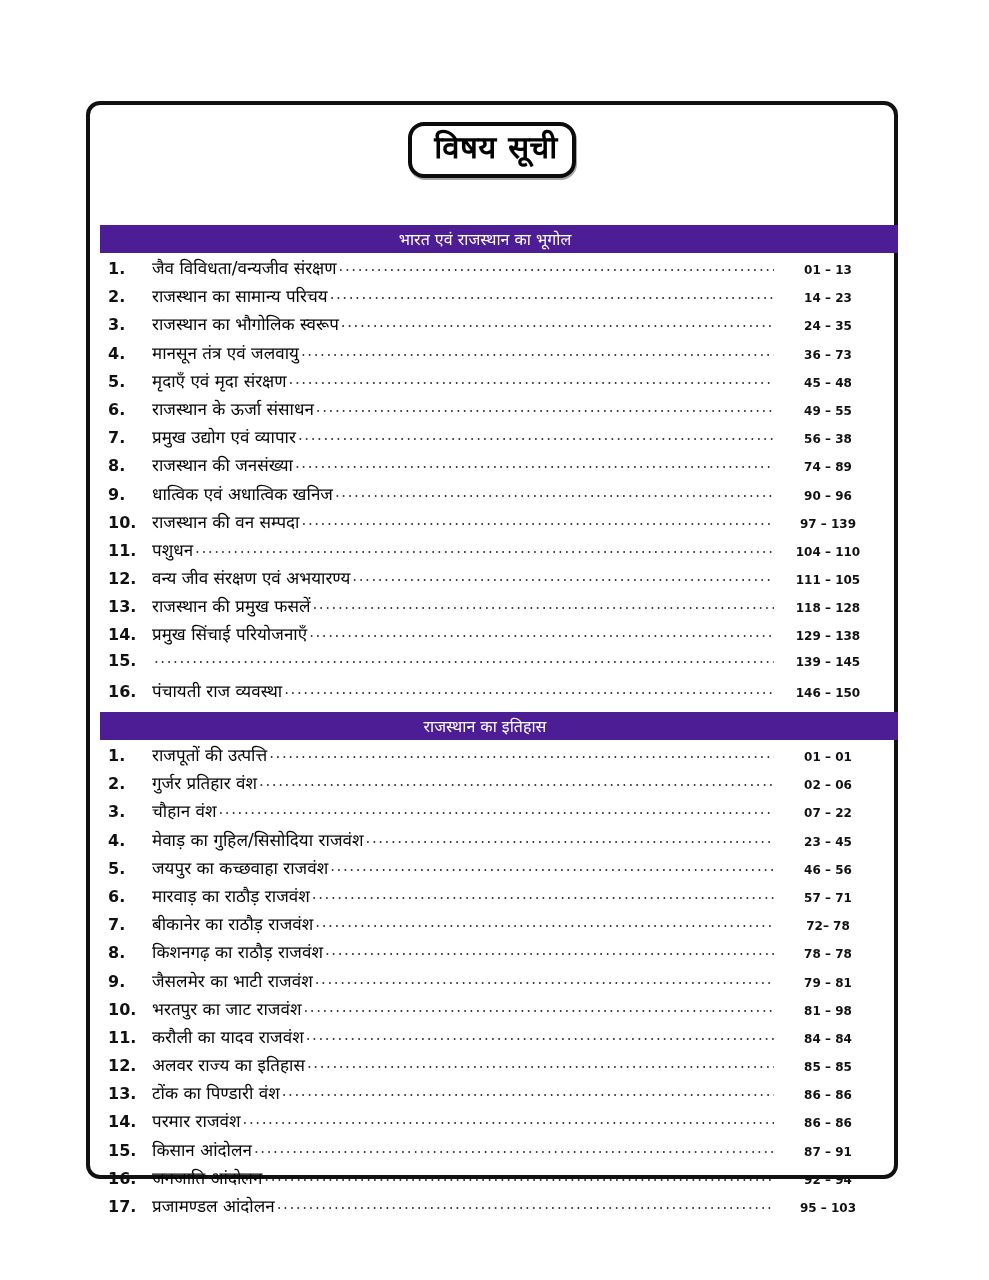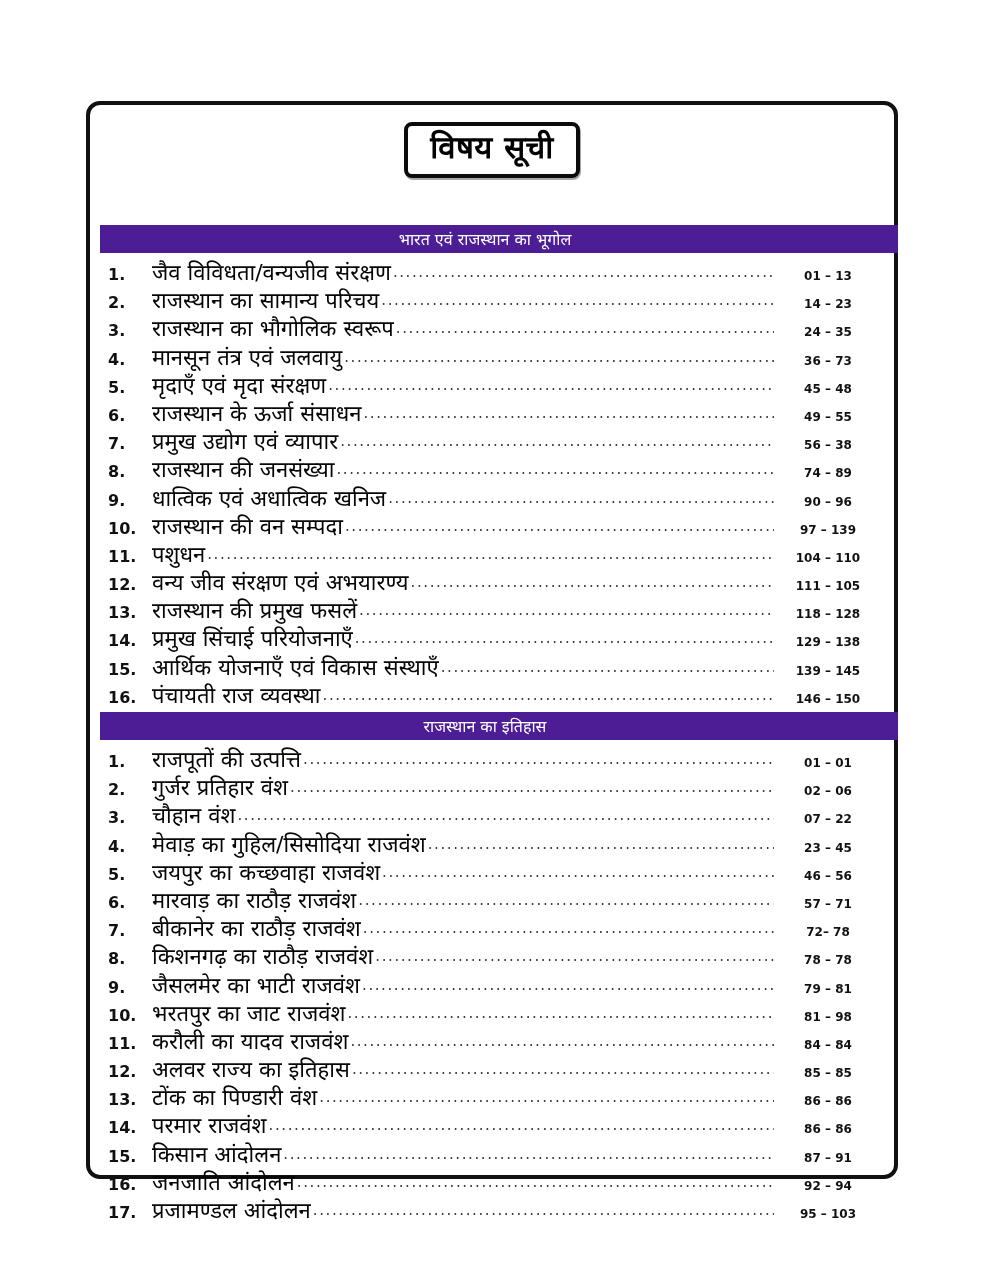--- a/index.html
+++ b/index.html
@@ -41,22 +41,22 @@
     position: absolute;
     left: 0;
     right: 0;
     top: 17px;
     display: flex;
     justify-content: center;
     align-items: center;
   }
   .title-box {
     border: 4px solid #0b0b0b;
-    border-radius: 8px;
-    padding: 4px 22px 8px 22px;
+    border-radius: 16px;
+    padding: 4px 14px 8px 22px;
     background: #ffffff;
     box-shadow: 1px 2px 0 rgba(0,0,0,0.35);
   }
   .title-text {
     font-family: "DejaVu Sans", sans-serif;
     font-size: 31px;
     font-weight: 700;
     line-height: 1.15;
     letter-spacing: 0.5px;
     white-space: nowrap;
@@ -136,21 +136,21 @@
     flex: 0 0 48px;
     font-family: "DejaVu Sans", sans-serif;
     font-size: 16px;
     font-weight: 700;
     color: #111111;
     padding-left: 4px;
     box-sizing: border-box;
   }
   .toc-title {
     font-family: "DejaVu Sans", sans-serif;
-    font-size: 22px;
+    font-size: 17px;
     font-weight: 400;
     color: #050505;
     white-space: nowrap;
     flex: 0 0 auto;
   }
   .toc-dots {
     flex: 1 1 auto;
     min-width: 10px;
     overflow: hidden;
     white-space: nowrap;
@@ -274,21 +274,20 @@
             <div class="toc-pages">118 – 128</div>
           </div>
           <div class="toc-row">
             <div class="toc-num">14.</div>
             <div class="toc-title">प्रमुख सिंचाई परियोजनाएँ</div>
             <div class="toc-dots">...................................................................................................................................................................................</div>
             <div class="toc-pages">129 – 138</div>
           </div>
           <div class="toc-row">
             <div class="toc-num">15.</div>
-            <div class="toc-title">आर्थिक योजनाएँ एवं विकास संस्थाएँ</div>
             <div class="toc-dots">...................................................................................................................................................................................</div>
             <div class="toc-pages">139 – 145</div>
           </div>
           <div class="toc-row">
             <div class="toc-num">16.</div>
             <div class="toc-title">पंचायती राज व्यवस्था</div>
             <div class="toc-dots">...................................................................................................................................................................................</div>
             <div class="toc-pages">146 – 150</div>
           </div>
         </div>

